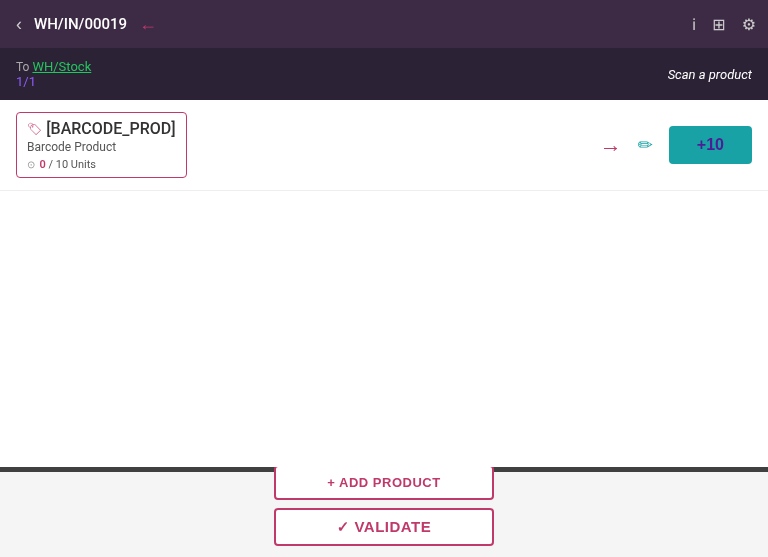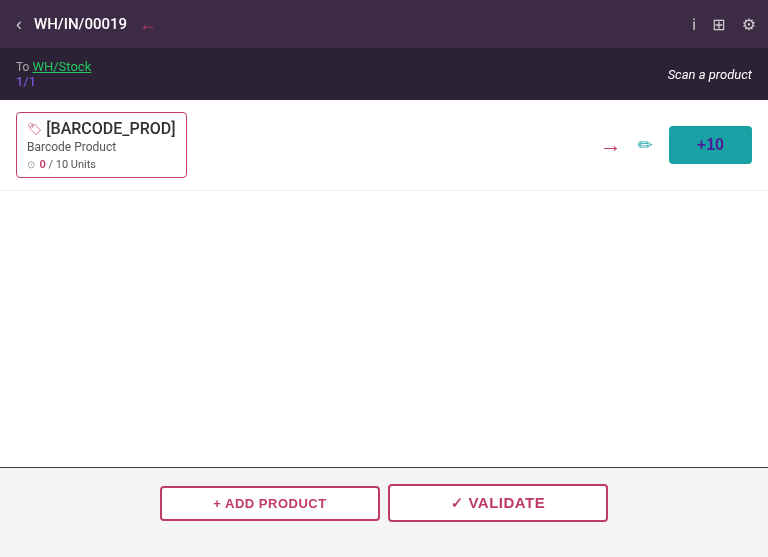--- a/index.html
+++ b/index.html
@@ -193,25 +193,25 @@
     
     .empty-space {
       height: 280px;
     }
 
     
     .bottom-area {
       background: #f5f5f5;
       height: 71px;
       display: flex;
-      flex-direction: row;
+      flex-direction: column;
       align-items: center;
       justify-content: center;
       gap: 8px;
-      border-top: 1px solid #404040;
+      border-top: 5px solid #404040;
     }
     .add-product-btn {
       background: #fff;
       border: 2px solid #c0396b;
       color: #c0396b;
       border-radius: 4px;
       padding: 8px 28px;
       font-size: 13px;
       font-weight: 600;
       cursor: pointer;

